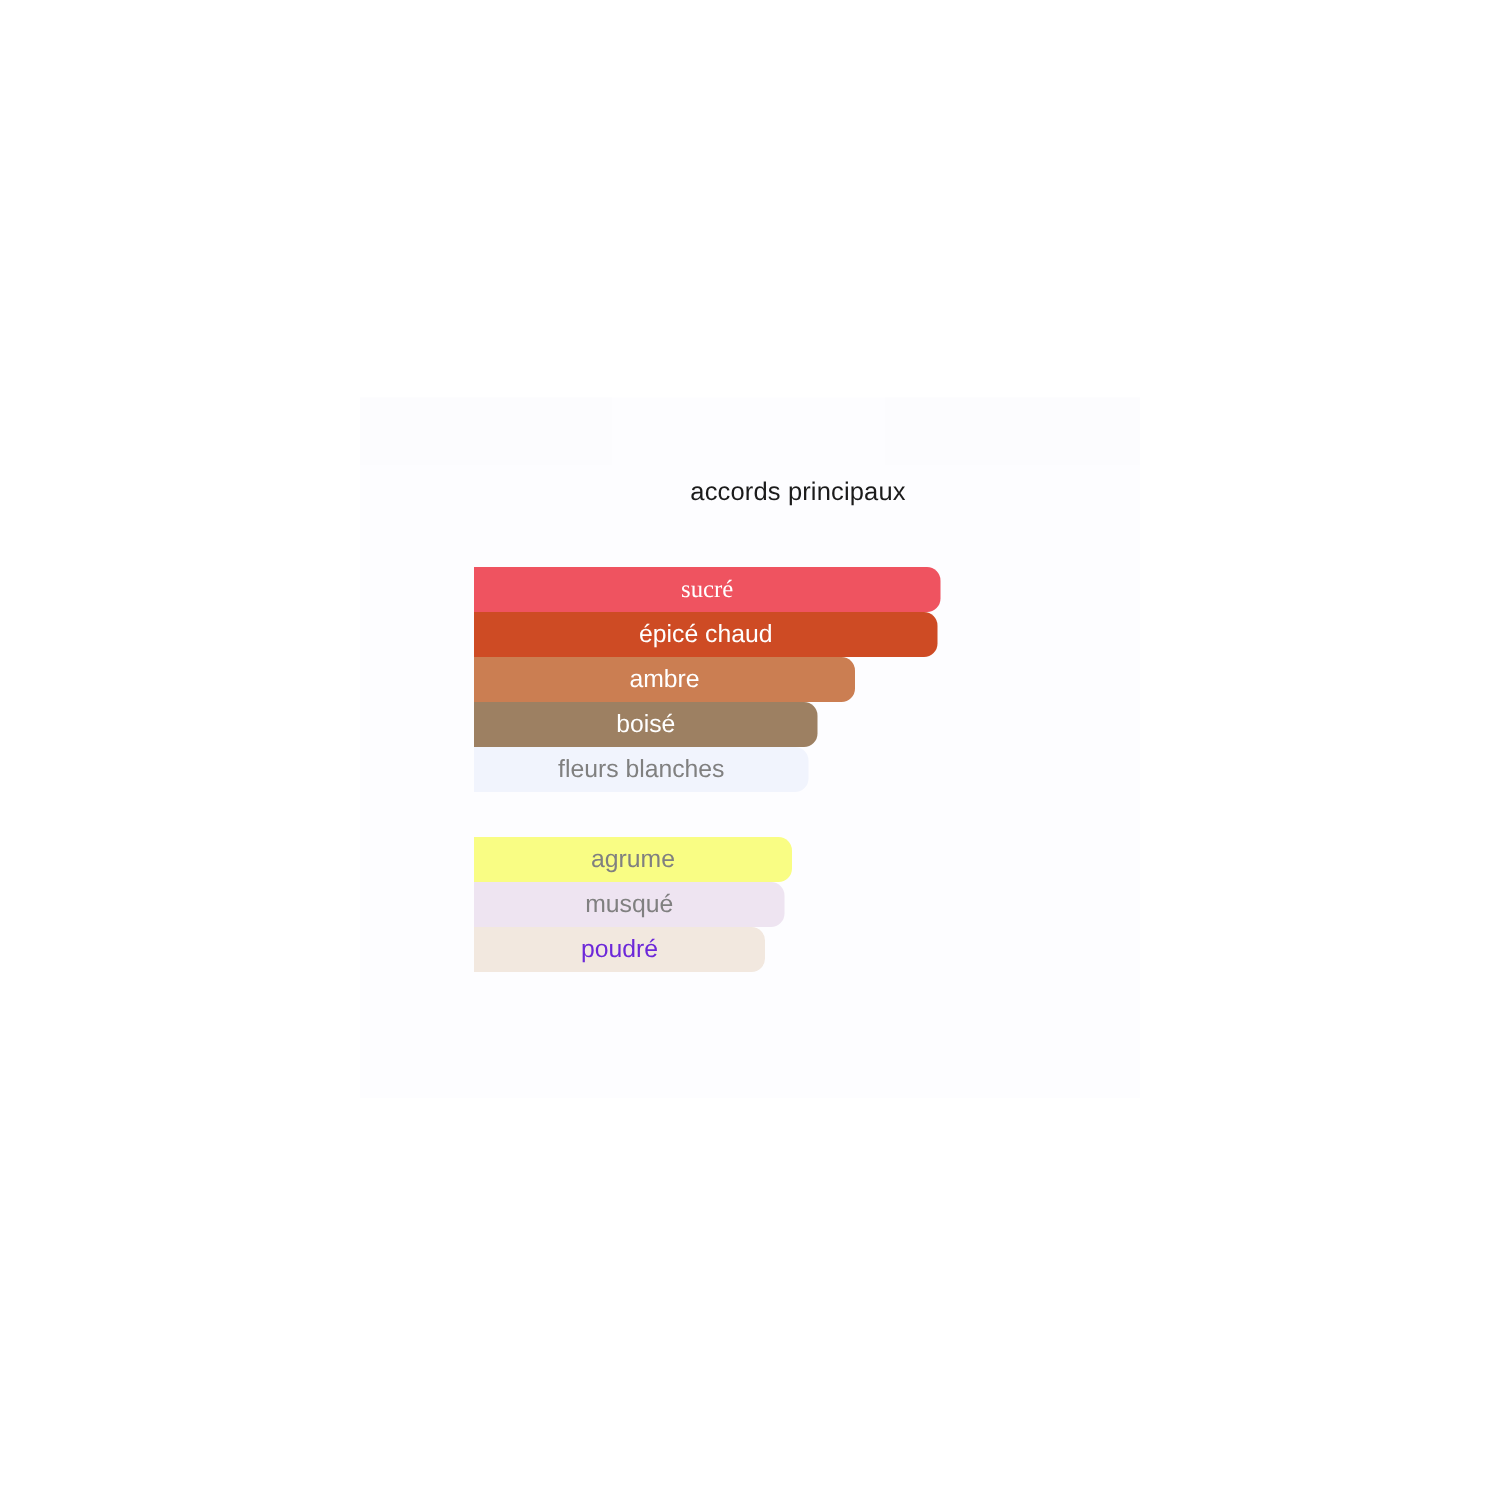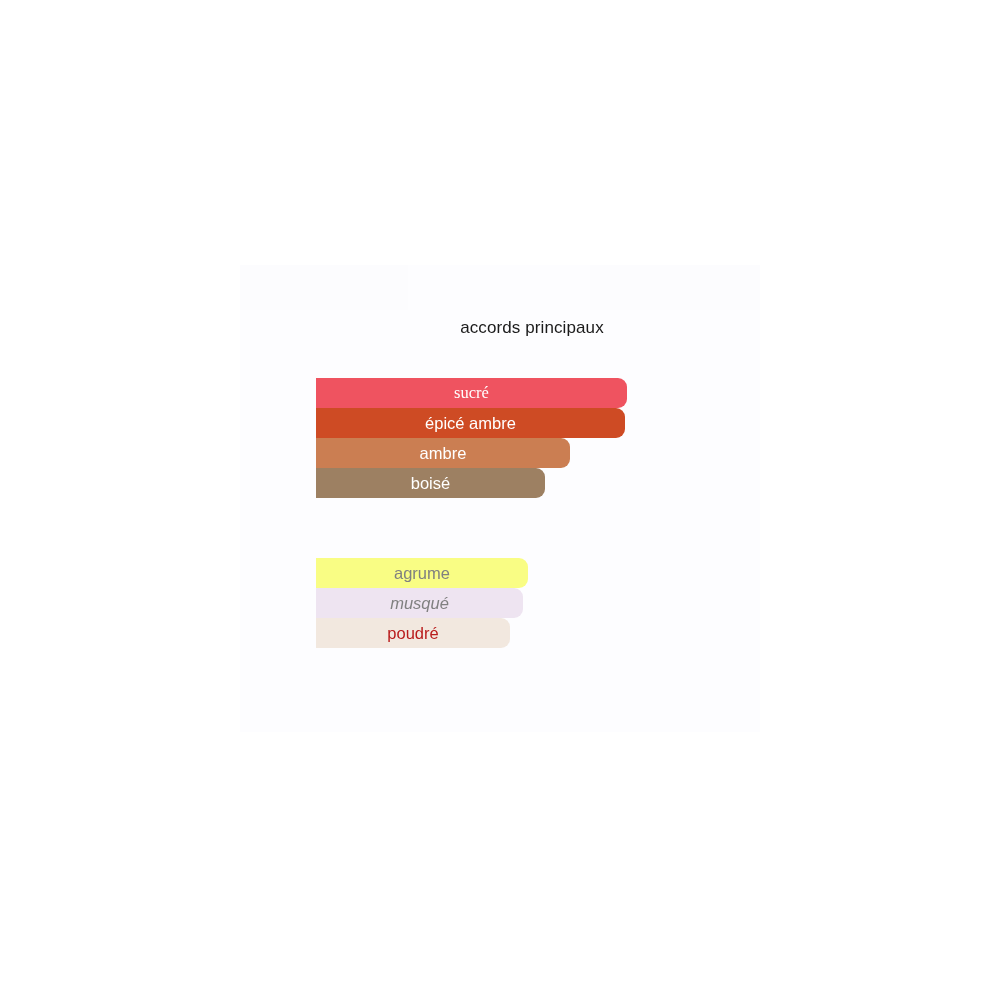--- a/index.html
+++ b/index.html
@@ -113,37 +113,41 @@
 
   <div id="chart-title">accords principaux</div>
 
   <div id="bars-area">
       <div class="bar-row" style="top: 30px; width: 311px; font-family: Liberation Serif, serif;">
         <div class="bar-rect" style="width: 311px; background: rgb(239, 83, 96);"></div>
         <div class="bar-label" style="width: 311px; color: rgb(255, 255, 255);">sucré</div>
       </div>
       <div class="bar-row" style="top: 60px; width: 309px;">
         <div class="bar-rect" style="width: 309px; background: rgb(206, 75, 36);"></div>
-        <div class="bar-label" style="width: 309px; color: rgb(255, 255, 255);">épicé ambre</div>
+        <div class="bar-label" style="width: 309px; color: rgb(255, 255, 255);">épicé chaud</div>
       </div>
       <div class="bar-row" style="top: 90px; width: 254px;">
         <div class="bar-rect" style="width: 254px; background: rgb(203, 126, 82);"></div>
         <div class="bar-label" style="width: 254px; color: rgb(255, 255, 255);">ambre</div>
       </div>
       <div class="bar-row" style="top: 120px; width: 229px;">
         <div class="bar-rect" style="width: 229px; background: rgb(157, 128, 98);"></div>
         <div class="bar-label" style="width: 229px; color: rgb(255, 255, 255);">boisé</div>
       </div>
+      <div class="bar-row" style="top: 150px; width: 223px;">
+        <div class="bar-rect" style="width: 223px; background: rgb(241, 244, 253);"></div>
+        <div class="bar-label" style="width: 223px; color: rgb(128, 128, 128);">fleurs blanches</div>
+      </div>
       <div class="bar-row" style="top: 210px; width: 212px; padding-left: 36px;">
         <div class="bar-rect" style="width: 212px; background: rgb(249, 253, 132);"></div>
         <div class="bar-label" style="width: 212px; color: rgb(128, 128, 128);">agrume</div>
       </div>
-      <div class="bar-row" style="top: 240px; width: 207px; font-style: italic;">
+      <div class="bar-row" style="top: 240px; width: 207px;">
         <div class="bar-rect" style="width: 207px; background: rgb(238, 228, 241);"></div>
         <div class="bar-label" style="width: 207px; color: rgb(128, 128, 128);">musqué</div>
       </div>
       <div class="bar-row" style="top: 270px; width: 194px;">
         <div class="bar-rect" style="width: 194px; background: rgb(242, 232, 223);"></div>
-        <div class="bar-label" style="width: 194px; color: #b91c1c;">poudré</div>
+        <div class="bar-label" style="width: 194px; color: #6d28d9;">poudré</div>
       </div>
     </div>
 
 </div>
 
 </body></html>

